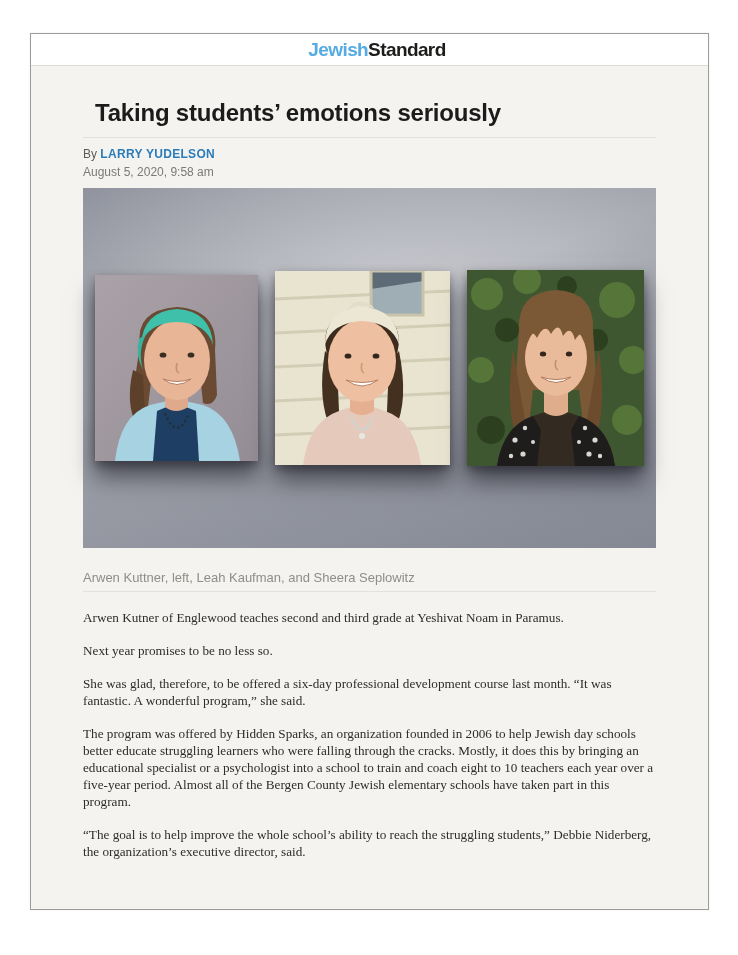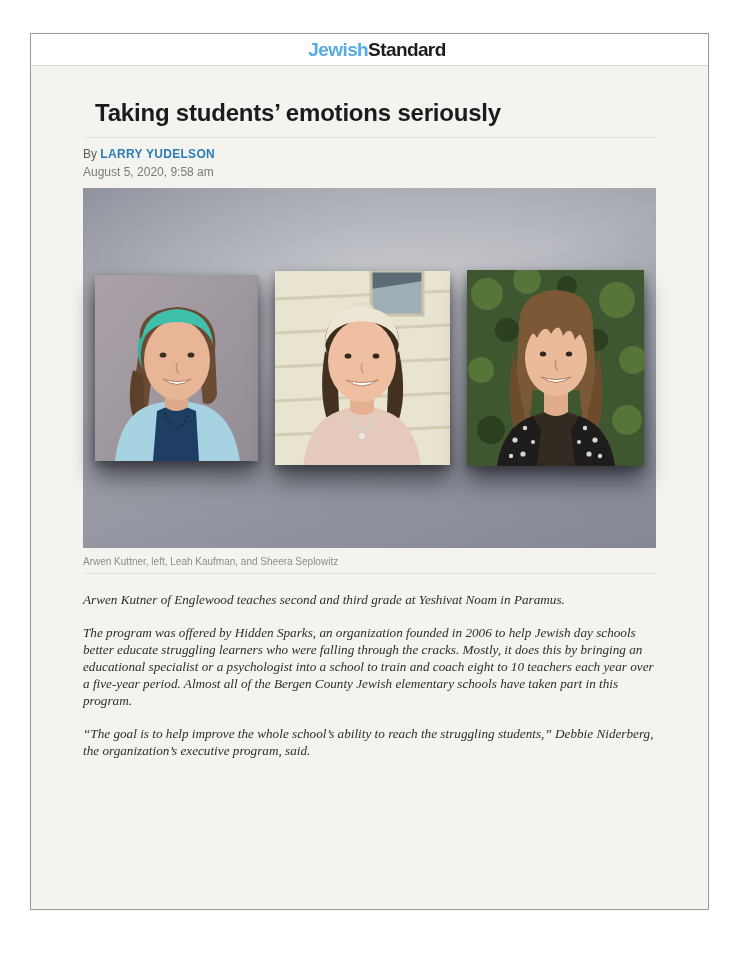--- a/index.html
+++ b/index.html
@@ -100,34 +100,34 @@
 
   .portrait {
     position: relative;
     z-index: 1;
     box-shadow: 0 16px 22px rgba(15,15,25,0.55), 0 4px 9px rgba(0,0,0,0.35);
     display: block;
   }
   .portrait svg { display: block; }
 
   figcaption {
-    margin-top: 8px;
-    font-size: 10px;
+    margin-top: 22px;
+    font-size: 13px;
     color: #8d8d89;
   }
   .caption-rule { margin-top: 6px; }
 
   .body-text {
     margin-top: 17px;
     font-family: "Liberation Serif", serif;
     font-size: 13.2px;
     line-height: 17px;
     color: #2d2d2b;
   }
-  .body-text p { margin-bottom: 16px; font-style: italic; }
+  .body-text p { margin-bottom: 16px; }
 </style>
 </head>
 <body>
 
 <div class="card">
 
   <header class="site-header">
     <div class="logo">
       <span class="logo-jewish">Jewish</span><span class="logo-standard">Standard</span>
     </div>
@@ -278,18 +278,20 @@
         </span>
 
       </div>
       <figcaption>Arwen Kuttner, left, Leah Kaufman, and Sheera Seplowitz</figcaption>
     </figure>
 
     <div class="rule caption-rule"></div>
 
     <div class="body-text">
       <p>Arwen Kutner of Englewood teaches second and third grade at Yeshivat Noam in Paramus.</p>
+      <p>Next year promises to be no less so.</p>
+      <p>She was glad, therefore, to be offered a six-day professional development course last month. “It was fantastic. A wonderful program,” she said.</p>
       <p>The program was offered by Hidden Sparks, an organization founded in 2006 to help Jewish day schools better educate struggling learners who were falling through the cracks. Mostly, it does this by bringing an educational specialist or a psychologist into a school to train and coach eight to 10 teachers each year over a five-year period. Almost all of the Bergen County Jewish elementary schools have taken part in this program.</p>
-      <p>“The goal is to help improve the whole school’s ability to reach the struggling students,” Debbie Niderberg, the organization’s executive program, said.</p>
+      <p>“The goal is to help improve the whole school’s ability to reach the struggling students,” Debbie Niderberg, the organization’s executive director, said.</p>
     </div>
 
   </main>
 </div>
 
 </body></html>

